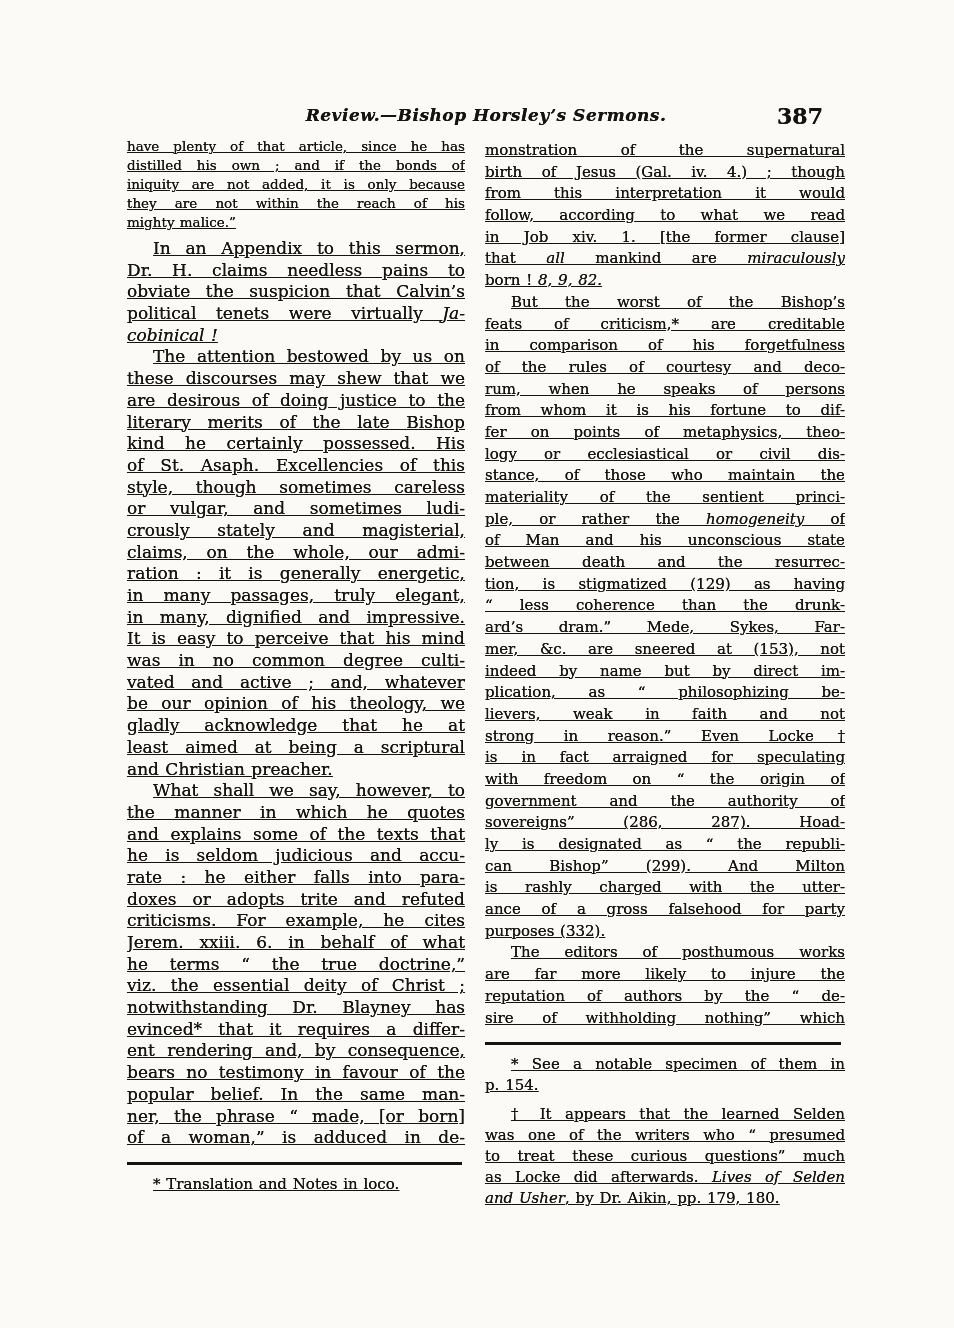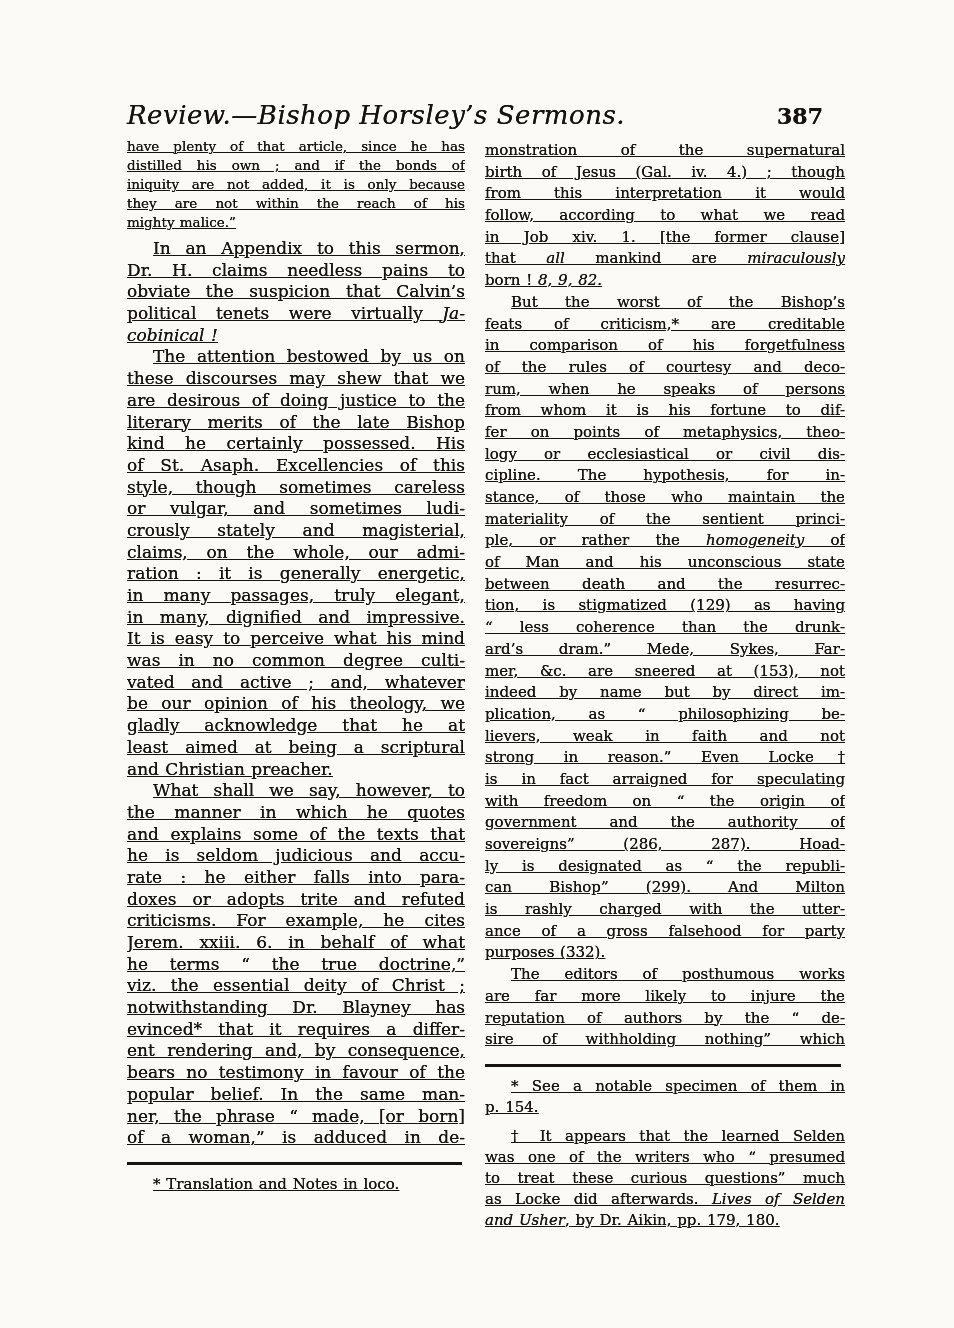--- a/index.html
+++ b/index.html
@@ -5,22 +5,22 @@
   html,body{margin:0;padding:0;}
   body{
     width:954px;height:1328px;position:relative;overflow:hidden;
     background:var(--paper,#fbfaf6);
     font-family:"DejaVu Serif","Liberation Serif",serif;
     color:var(--ink,#171310);
   }
   .page{position:absolute;inset:0;}
   .header{position:absolute;top:100px;left:127px;width:718px;height:32px;}
   .title{
-    text-align:left;font-style:italic;font-weight:normal;
-    font-size:26px;letter-spacing:.5px;line-height:30px;
+    text-align:center;font-style:italic;font-weight:bold;
+    font-size:17px;letter-spacing:.5px;line-height:30px;
     text-shadow:0 0 .5px currentColor;
   }
   .pagenum{
     position:absolute;top:1px;right:22px;font-weight:bold;font-size:22px;
     line-height:30px;text-shadow:0 0 .5px currentColor;
   }
   .col{position:absolute;text-shadow:0 0 .4px currentColor;text-decoration:underline;}
   .col-left{left:127px;top:137px;width:338px;}
   .col-right{left:485px;top:140px;width:360px;}
   .ln{
@@ -71,21 +71,21 @@
         <div class="ln jl">literary merits of the late Bishop</div>
         <div class="ln jl">kind he certainly possessed. His</div>
         <div class="ln jl">of St. Asaph. Excellencies of this</div>
         <div class="ln jl">style, though sometimes careless</div>
         <div class="ln jl">or vulgar, and sometimes ludi-</div>
         <div class="ln jl">crously stately and magisterial,</div>
         <div class="ln jl">claims, on the whole, our admi-</div>
         <div class="ln jl">ration : it is generally energetic,</div>
         <div class="ln jl">in many passages, truly elegant,</div>
         <div class="ln jl">in many, dignified and impressive.</div>
-        <div class="ln jl">It is easy to perceive what his mind</div>
+        <div class="ln jl">It is easy to perceive that his mind</div>
         <div class="ln jl">was in no common degree culti-</div>
         <div class="ln jl">vated and active ; and, whatever</div>
         <div class="ln jl">be our opinion of his theology, we</div>
         <div class="ln jl">gladly acknowledge that he at</div>
         <div class="ln jl">least aimed at being a scriptural</div>
         <div class="ln">and Christian preacher.</div>
       </div>
       <div class="blk blk-body">
         <div class="ln jl ind">What shall we say, however, to</div>
         <div class="ln jl">the manner in which he quotes</div>
@@ -122,21 +122,20 @@
       </div>
       <div class="blk blk-body">
         <div class="ln jl ind">But the worst of the Bishop’s</div>
         <div class="ln jl">feats of criticism,* are creditable</div>
         <div class="ln jl">in comparison of his forgetfulness</div>
         <div class="ln jl">of the rules of courtesy and deco-</div>
         <div class="ln jl">rum, when he speaks of persons</div>
         <div class="ln jl">from whom it is his fortune to dif-</div>
         <div class="ln jl">fer on points of metaphysics, theo-</div>
         <div class="ln jl">logy or ecclesiastical or civil dis-</div>
-        <div class="ln jl">cipline. The hypothesis, for in-</div>
         <div class="ln jl">stance, of those who maintain the</div>
         <div class="ln jl">materiality of the sentient princi-</div>
         <div class="ln jl">ple, or rather the <i>homogeneity</i> of</div>
         <div class="ln jl">of Man and his unconscious state</div>
         <div class="ln jl">between death and the resurrec-</div>
         <div class="ln jl">tion, is stigmatized (129) as having</div>
         <div class="ln jl">“ less coherence than the drunk-</div>
         <div class="ln jl">ard’s dram.” Mede, Sykes, Far-</div>
         <div class="ln jl">mer, &amp;c. are sneered at (153), not</div>
         <div class="ln jl">indeed by name but by direct im-</div>

